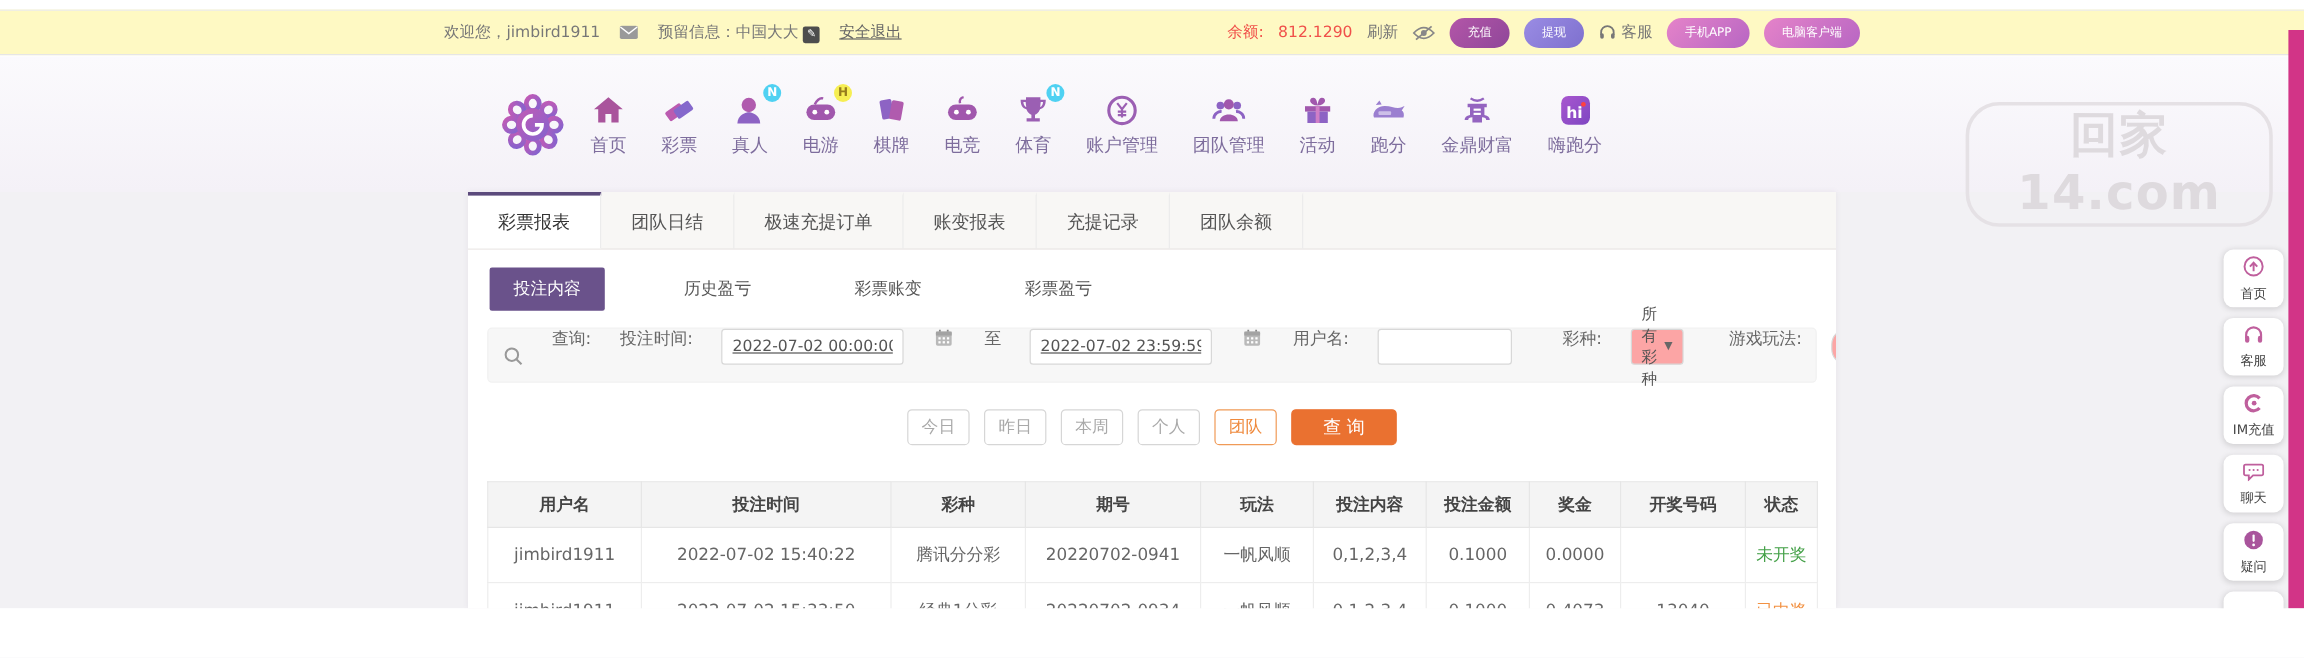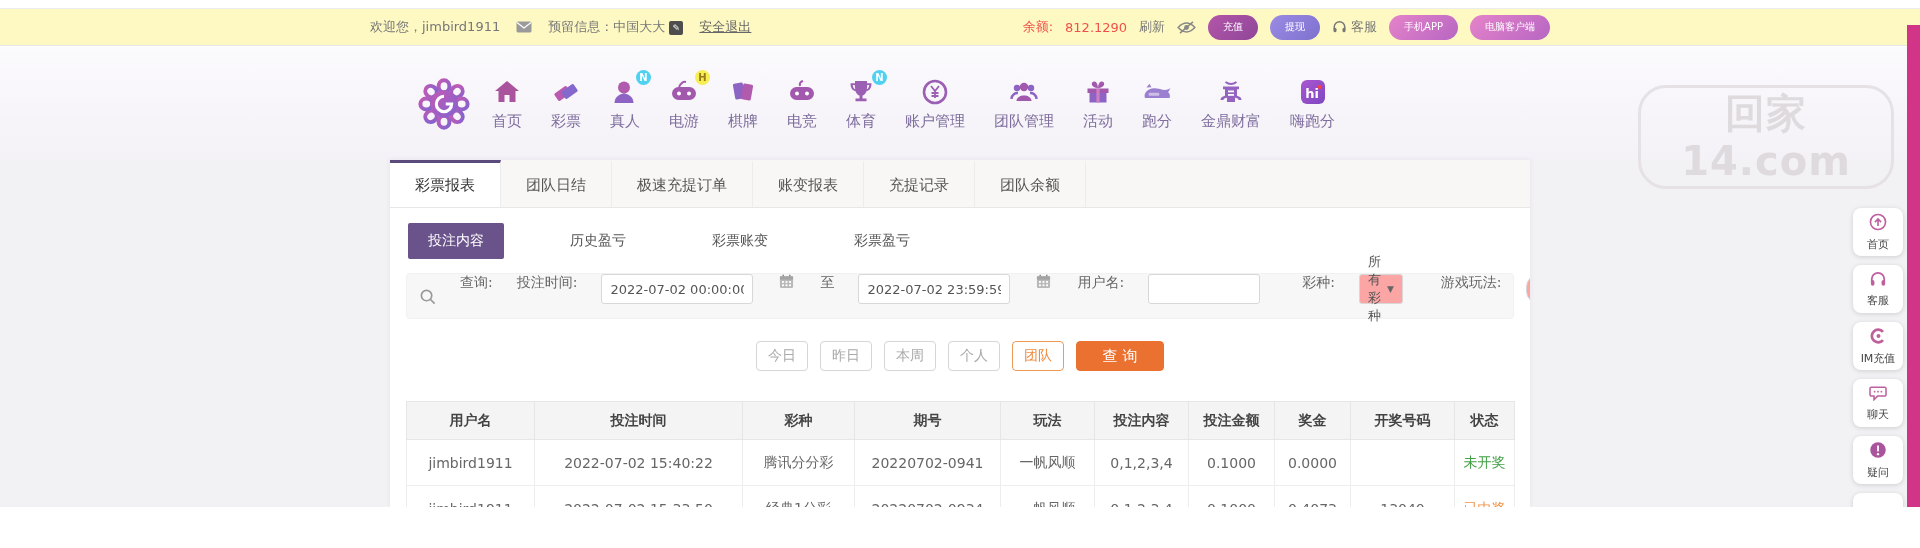--- a/index.html
+++ b/index.html
@@ -78,21 +78,21 @@
 
   .filterbar {
     margin:2px 16px 12px; background:#f7f7f7; border:1px solid #f1f1f1; border-radius:4px;
     height:46px; display:flex; padding:0 12px; gap:24px; font-size:14px; color:#666;
   }
   .f-label { white-space:nowrap; }
   .f-input {
     height:30px; border:1px solid #d8d8d8; border-radius:3px; background:#fff;
     padding:0 8px; font-size:13px; color:#555; font-family:inherit;
   }
-  .f-input.date { width:152px; }
+  .f-input.date { width:152px;text-decoration:underline; }
   .f-input.user { width:112px; margin-right:18px; }
   .f-select {
     height:30px; border:1px solid #d8d8d8; border-radius:3px; background:#fca5a5; color:#555;
     display:flex; align-items:center; justify-content:space-between; padding:0 8px; cursor:pointer; font-size:13px;
   }
   .sel-lottery { width:124px; margin-right:14px; }
   .sel-play { width:94px;border-radius:13px; }
   .caret { font-size:9px; color:#666; margin-left:6px; }
   .cal-ic { display:inline-flex; margin:0 2px; cursor:pointer; }
 

